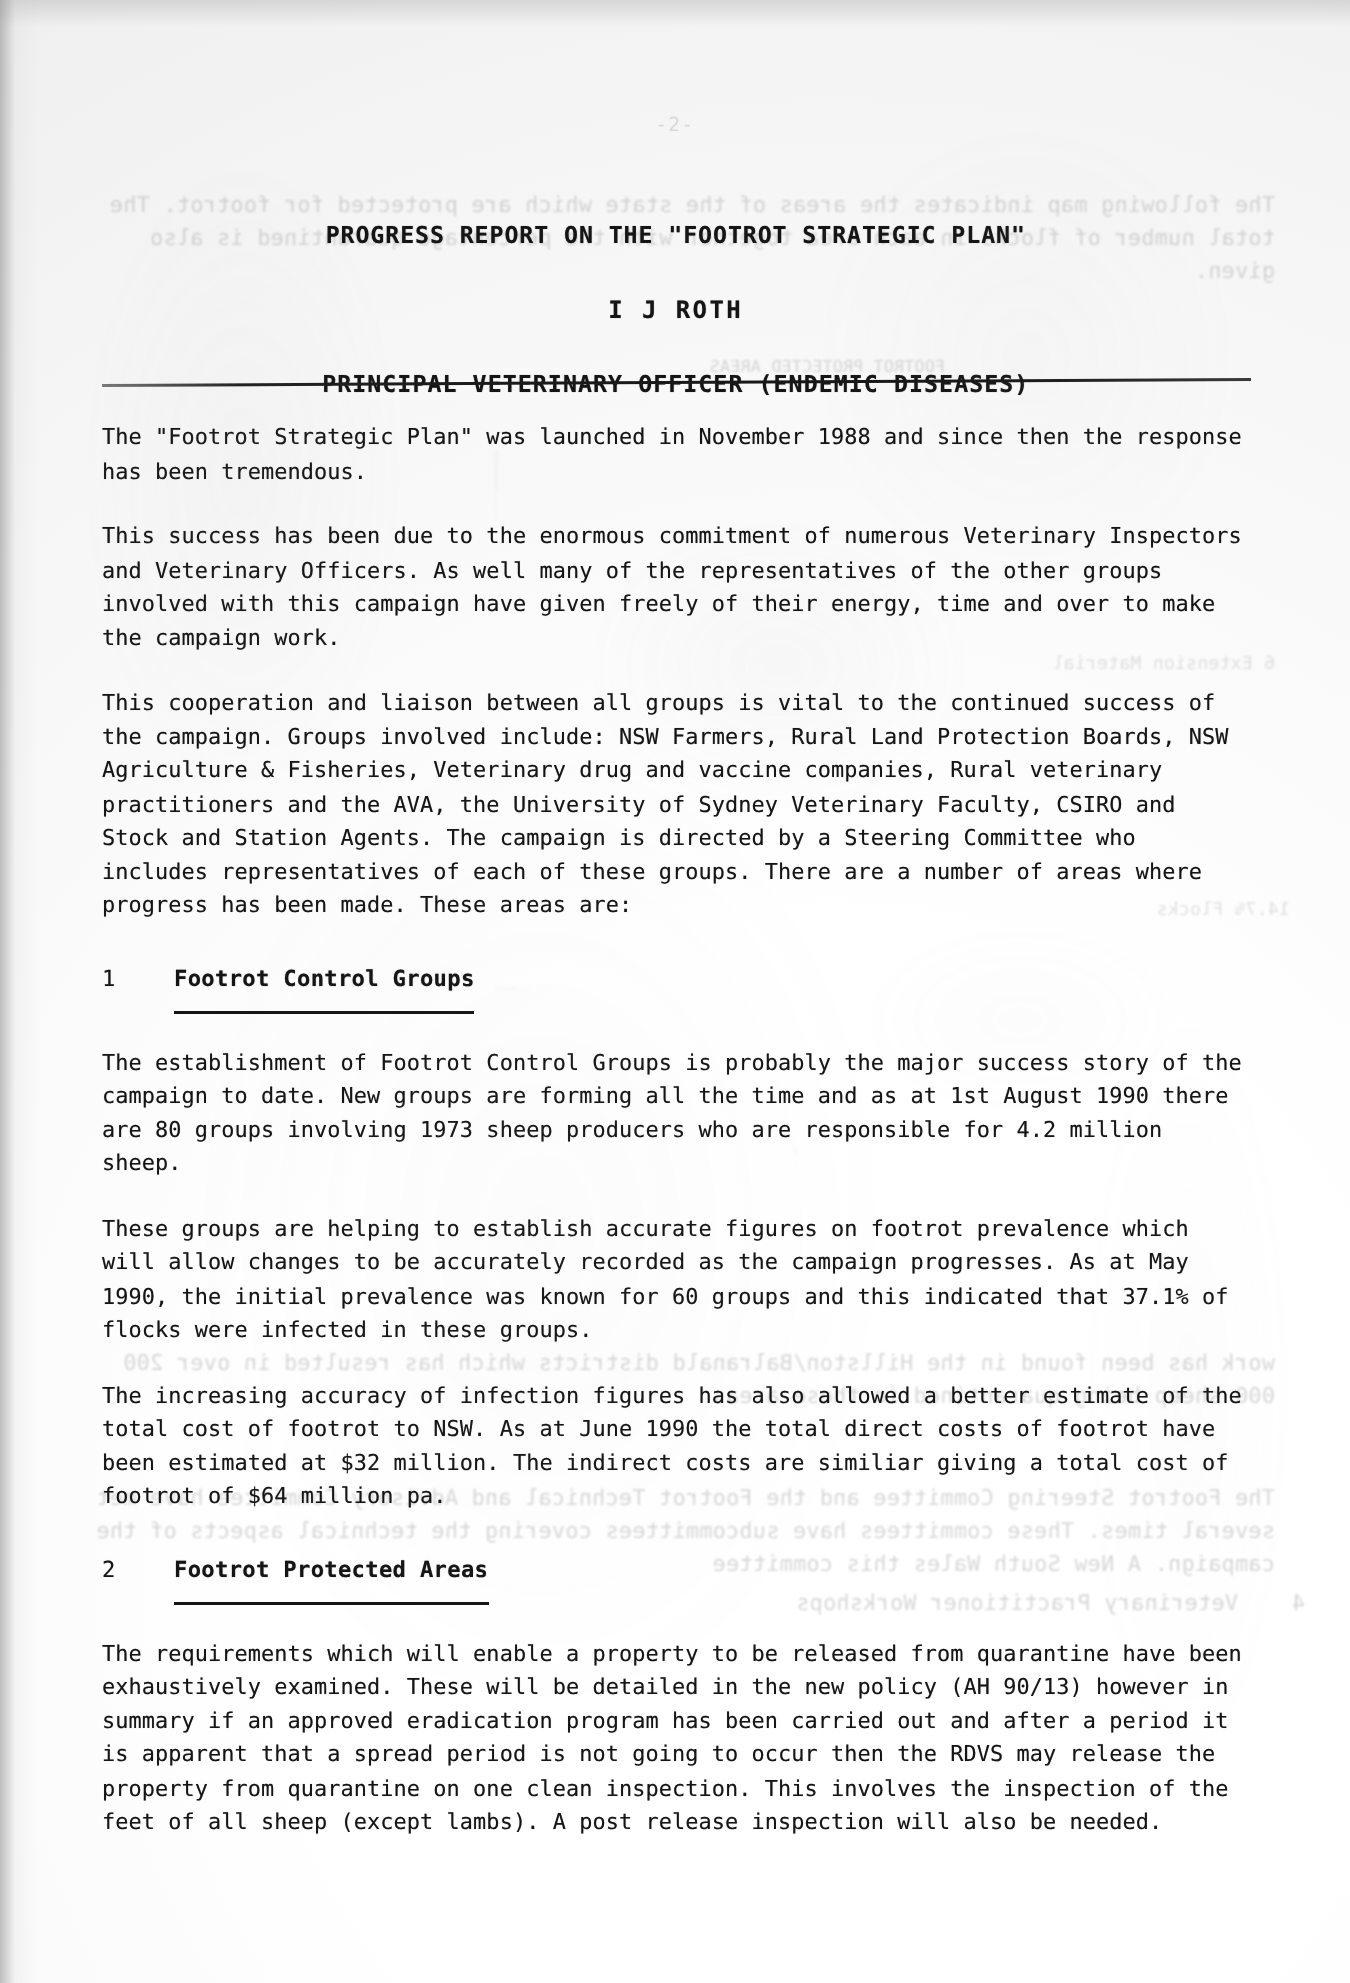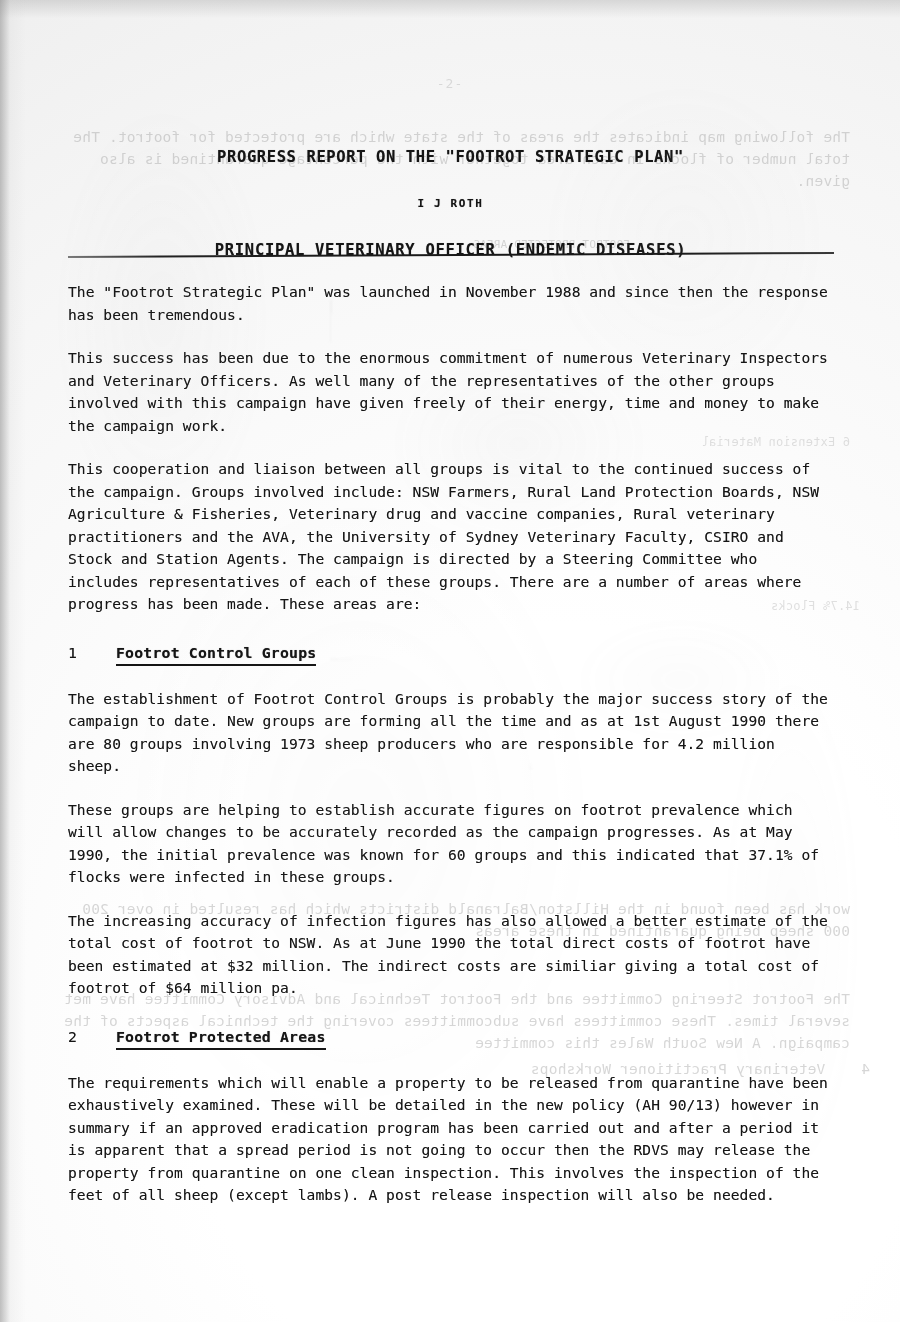--- a/index.html
+++ b/index.html
@@ -113,21 +113,21 @@
     color: #151515;
   }
   .doc-title,
   .doc-author,
   .doc-role {
     font-weight: bold;
     letter-spacing: 0.6px;
     text-shadow: 0 0 0.7px rgba(0,0,0,0.45);
   }
   .doc-title { font-size: 15.5px; }
-  .doc-author { font-size: 11px; margin-top: 31px; letter-spacing: 1.6px; }
+  .doc-author { font-size: 16px; margin-top: 31px; letter-spacing: 1.6px; }
   .doc-role { font-size: 15.5px; margin-top: 31px; letter-spacing: 0.7px; }
 
   .rule {
     position: absolute;
     top: 256px;
     left: 68px;
     width: 766px;
     height: 2px;
     background: linear-gradient(90deg, #7a7a7a, #1e1e1e 12%, #151515 80%, #3a3a3a);
     transform: rotate(-0.30deg);
@@ -160,21 +160,21 @@
   .section-num {
     width: 48px;
     flex: 0 0 48px;
     font-weight: normal;
     text-shadow: 0 0 0.5px rgba(0,0,0,0.4);
   }
   .section-title {
     font-weight: bold;
     letter-spacing: 0.2px;
     border-bottom: 2px solid #151515;
-    padding-bottom: 1px;
+    padding-bottom: 11px;
     text-shadow: 0 0 0.7px rgba(0,0,0,0.5);
   }
 </style>
 </head>
 <body>
 
 <div class="page">
 
   <div class="showthrough st-a">The following map indicates the areas of the state which are protected for footrot. The total number of flocks in each area together with the percentage quarantined is also given.</div>
   <div class="showthrough st-b">FOOTROT PROTECTED AREAS</div>
@@ -195,21 +195,21 @@
       <div class="doc-title">PROGRESS REPORT ON THE "FOOTROT STRATEGIC PLAN"</div>
       <div class="doc-author">I J ROTH</div>
       <div class="doc-role">PRINCIPAL VETERINARY OFFICER (ENDEMIC DISEASES)</div>
     </div>
 
     <div class="rule"></div>
 
     <div class="body">
 
       <p class="para">The "Footrot Strategic Plan" was launched in November 1988 and since then the response has been tremendous.</p>
-      <p class="para">This success has been due to the enormous commitment of numerous Veterinary Inspectors and Veterinary Officers. As well many of the representatives of the other groups involved with this campaign have given freely of their energy, time and money to make the campaign work.</p>
+      <p class="para">This success has been due to the enormous commitment of numerous Veterinary Inspectors and Veterinary Officers. As well many of the representatives of the other groups involved with this campaign have given freely of their energy, time and over to make the campaign work.</p>
       <p class="para">This cooperation and liaison between all groups is vital to the continued success of the campaign. Groups involved include: NSW Farmers, Rural Land Protection Boards, NSW Agriculture &amp; Fisheries, Veterinary drug and vaccine companies, Rural veterinary practitioners and the AVA, the University of Sydney Veterinary Faculty, CSIRO and Stock and Station Agents. The campaign is directed by a Steering Committee who includes representatives of each of these groups. There are a number of areas where progress has been made. These areas are:</p>
 
       <div class="section-heading">
         <span class="section-num">1</span>
         <span class="section-title">Footrot Control Groups</span>
       </div>
 
       <p class="para">The establishment of Footrot Control Groups is probably the major success story of the campaign to date. New groups are forming all the time and as at 1st August 1990 there are 80 groups involving 1973 sheep producers who are responsible for 4.2 million sheep.</p>
       <p class="para">These groups are helping to establish accurate figures on footrot prevalence which will allow changes to be accurately recorded as the campaign progresses. As at May 1990, the initial prevalence was known for 60 groups and this indicated that 37.1% of flocks were infected in these groups.</p>
       <p class="para">The increasing accuracy of infection figures has also allowed a better estimate of the total cost of footrot to NSW. As at June 1990 the total direct costs of footrot have been estimated at $32 million. The indirect costs are similiar giving a total cost of footrot of $64 million pa.</p>

